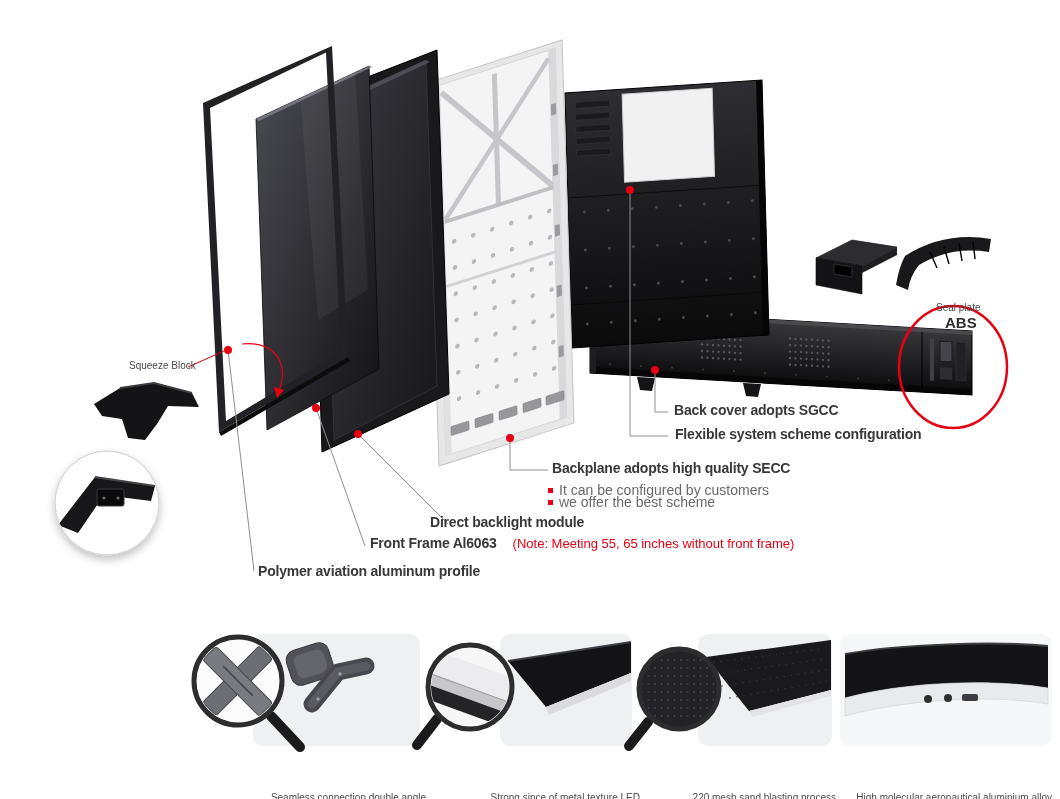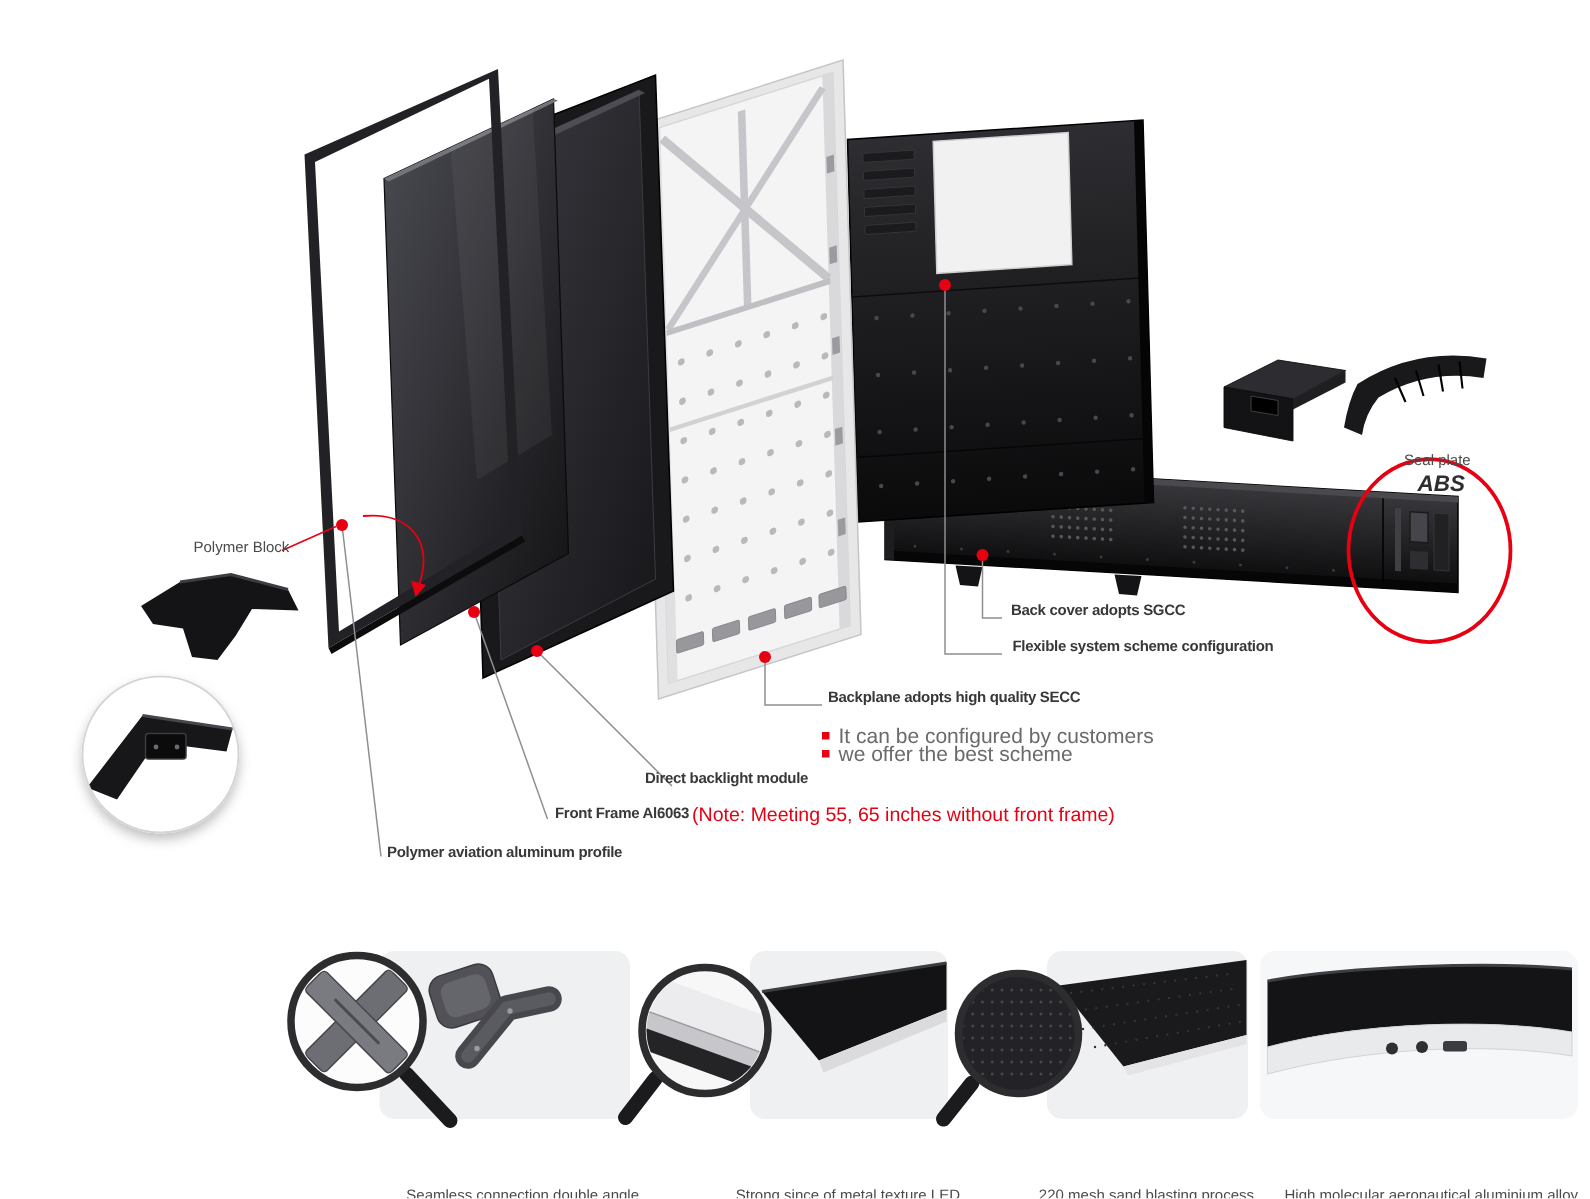--- a/index.html
+++ b/index.html
@@ -1,24 +1,24 @@
 <!DOCTYPE html>
 <html><head>
 <meta charset="utf-8">
 <style>
   html,body{margin:0;padding:0;background:#fff;}
   .stage{position:relative;width:1060px;height:799px;background:#fff;overflow:hidden;
          font-family:"Liberation Sans",sans-serif;}
   .art{position:absolute;left:0;top:0;width:1060px;height:799px;}
   .lbl{position:absolute;white-space:nowrap;}
-  .lbl-bold{font-weight:700;font-size:10px;color:#383838;letter-spacing:-0.2px;}
+  .lbl-bold{font-weight:700;font-size:14px;color:#383838;letter-spacing:-0.2px;}
   .lbl-small{font-size:10px;color:#4a4a4a;}
-  .lbl-abs{font-weight:700;font-size:15px;color:#2e2e2e;font-style:italic;}
+  .lbl-abs{font-weight:700;font-size:15px;color:#2e2e2e;}
   .row{position:absolute;display:flex;align-items:center;white-space:nowrap;}
-  .note-red{font-size:13px;font-weight:400;color:#e60012;margin-left:2px;letter-spacing:0;}
+  .note-red{font-size:13px;font-weight:400;color:#e60012;margin-left:16px;letter-spacing:0;}
   .bullet-row{position:absolute;display:flex;align-items:center;gap:6px;
               font-size:14px;color:#6a6a6a;white-space:nowrap;}
   .bullet-sq{width:5px;height:5px;background:#e60012;display:inline-block;flex:0 0 auto;}
   .caption{position:absolute;top:792px;font-size:10px;color:#4a4a4a;text-align:right;}
 </style>
 </head>
 <body>
 
 <div class="stage">
 
@@ -285,21 +285,21 @@
     <rect x="840" y="634" width="212" height="112" rx="10" fill="#f6f7f8"></rect>
     <path d="M845,654 C900,644 995,641 1048,646 L1048,688 C995,679 908,681 845,698 Z" fill="#141417"></path>
     <path d="M845,654 C900,644 995,641 1048,646" fill="none" stroke="#3e3e44" stroke-width="2"></path>
     <path d="M845,698 C908,681 995,679 1048,688 L1048,704 C995,695 912,698 845,716 Z" fill="#e9eaec" stroke="#cfd0d3" stroke-width="0.6"></path>
     <circle cx="928" cy="699" r="4" fill="#2e2e33"></circle>
     <circle cx="948" cy="698" r="4" fill="#2e2e33"></circle>
     <rect x="962" y="694" width="16" height="7" rx="2" fill="#3b3b41"></rect>
   </g>
 </svg>
 
-  <div class="lbl lbl-small" style="left:129px;top:360px">Polymer Block</div>
+  <div class="lbl lbl-small" style="left:129px;top:360px">Squeeze Block</div>
 
   <div class="lbl lbl-small" style="left:936px;top:302px">Seal plate</div>
 
   <div class="lbl lbl-abs" style="left:945px;top:314px">ABS</div>
 
   <div class="lbl lbl-bold" style="left:674px;top:402px">Back cover adopts SGCC</div>
 
   <div class="lbl lbl-bold" style="left:552px;top:460px">Backplane adopts high quality SECC</div>
 
   <div class="lbl lbl-bold" style="left:675px;top:426px">Flexible system scheme configuration</div>

